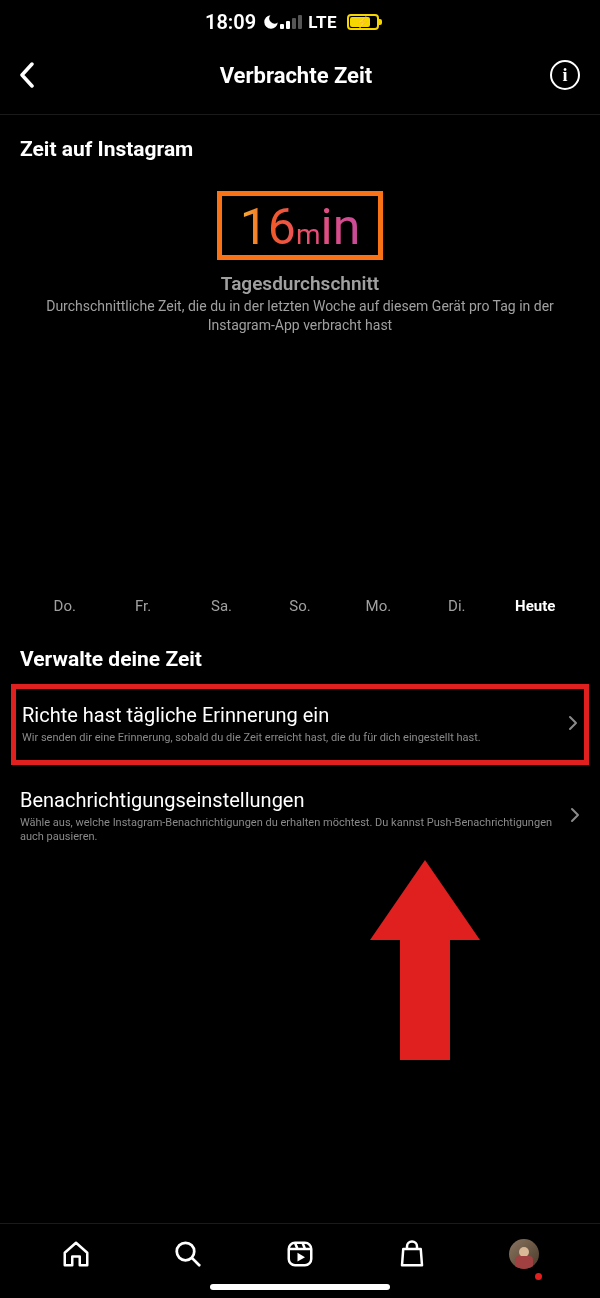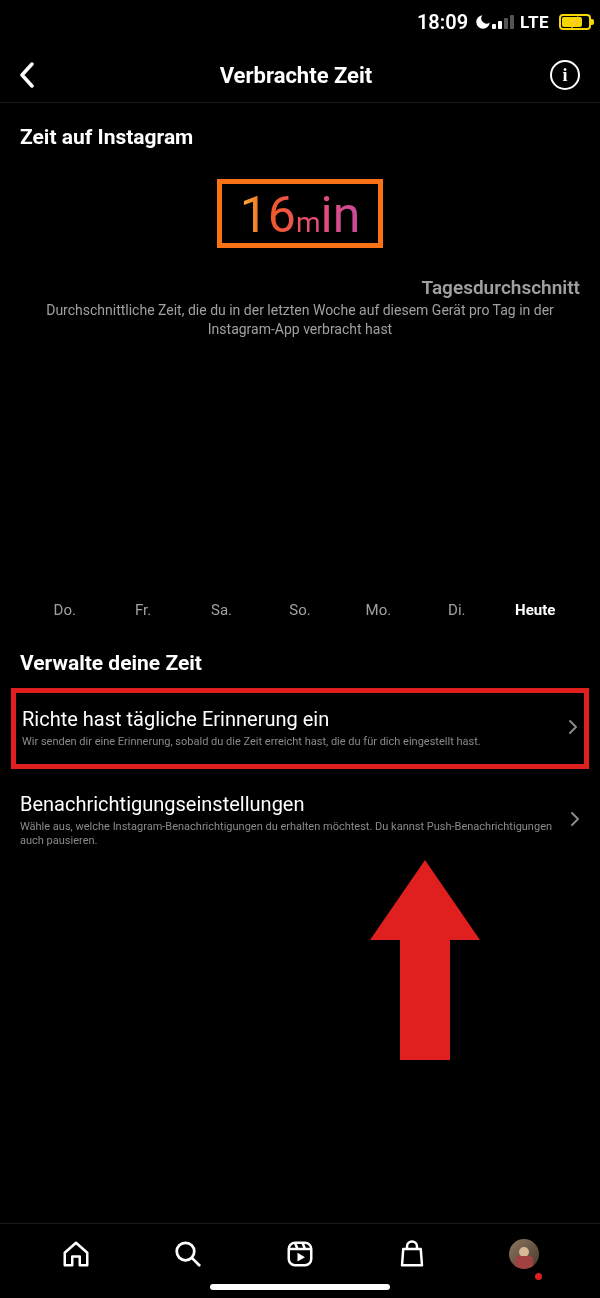--- a/index.html
+++ b/index.html
@@ -9,23 +9,23 @@
   background: #000;
   color: #fff;
   font-family: -apple-system, BlinkMacSystemFont, "Segoe UI", Roboto, Helvetica, Arial, sans-serif;
   overflow: hidden;
   position: relative;
 }
 
 
 .status-bar {
   display: flex;
-  justify-content: flex-end;
+  justify-content: center;
   align-items: center;
-  padding: 10px 9px 8px 24px;
+  padding: 10px 40px 8px 24px;
   font-size: 20px;
   font-weight: 600;
 }
 .status-left { display: flex; align-items: center; gap: 6px; }
 .status-right { display: flex; align-items: center; gap: 6px; font-size: 17px; font-weight: 700; letter-spacing: 0.5px; }
 .moon-icon { width: 18px; height: 18px; }
 .signal-bars { display: flex; align-items: flex-end; gap: 2px; height: 14px; }
 .signal-bars span { width: 4px; background: #fff; border-radius: 1px; }
 .signal-bars span:nth-child(1){height:5px;}
 .signal-bars span:nth-child(2){height:8px;}
@@ -34,21 +34,21 @@
 .battery { position: relative; width: 32px; height: 16px; border: 2px solid #f5d600; border-radius: 4px; margin-left: 4px; }
 .battery::after { content:""; position:absolute; right:-5px; top:3px; width:3px; height:6px; background:#f5d600; border-radius:0 2px 2px 0;}
 .battery-fill { position: absolute; left:1px; top:1px; bottom:1px; width: 70%; background:#f5d600; border-radius:2px; }
 .bolt { position:absolute; left:50%; top:50%; transform:translate(-50%,-50%); font-size:11px; color:#000; font-weight:900;}
 
 
 .nav-header {
   display: flex;
   align-items: center;
   justify-content: space-between;
-  padding: 18px 20px 12px 12px;
+  padding: 18px 20px 24px 12px;
   border-bottom: 1px solid #1a1a1a;
 }
 .back-btn { width: 30px; height: 30px; display:flex; align-items:center; justify-content:center; }
 .nav-title { font-size: 22px; font-weight: 700; }
 .info-btn { width: 30px; height: 30px; border: 2.5px solid #fff; border-radius: 50%; display:flex; align-items:center; justify-content:center; font-family: Georgia, serif; font-weight:700; font-size:18px; }
 
 
 .section-title { font-size: 21px; font-weight: 700; padding: 22px 20px 10px 20px; }
 
 
@@ -57,21 +57,21 @@
 .avg-number {
   font-size: 50px;
   font-weight: 400;
   background: linear-gradient(90deg, #f9b233 0%, #f15a24 25%, #e94e77 60%, #c94b9b 100%);
   -webkit-background-clip: text;
   background-clip: text;
   color: transparent;
   line-height: 1.1;
 }
 .avg-unit-m { font-size: 28px; vertical-align: baseline; }
-.avg-label { color: #a0a0a0; font-size: 19px; font-weight: 600; margin-top: 22px; text-align: right; }
+.avg-label { color: #a0a0a0; font-size: 19px; font-weight: 600; margin-top: 6px; }
 .avg-desc { color: #a0a0a0; font-size: 14px; line-height: 1.35; padding: 2px 24px 0 24px; }
 
 
 .chart { padding: 40px 28px 10px 28px; }
 .chart-bars { display: flex; justify-content: space-between; align-items: flex-end; height: 200px; gap: 20px; }
 .bar-item { flex: 1; display:flex; flex-direction:column; align-items:stretch; }
 .bar { width: 100%; border-radius: 3px 3px 0 0; }
 .chart-labels { display:flex; justify-content:space-between; gap:5px; margin-top:12px; }
 .chart-labels span { flex:1; text-align:center; color:#a0a0a0; font-size:15px; }
 .chart-labels span.today { color:#fff; font-weight:700; }

